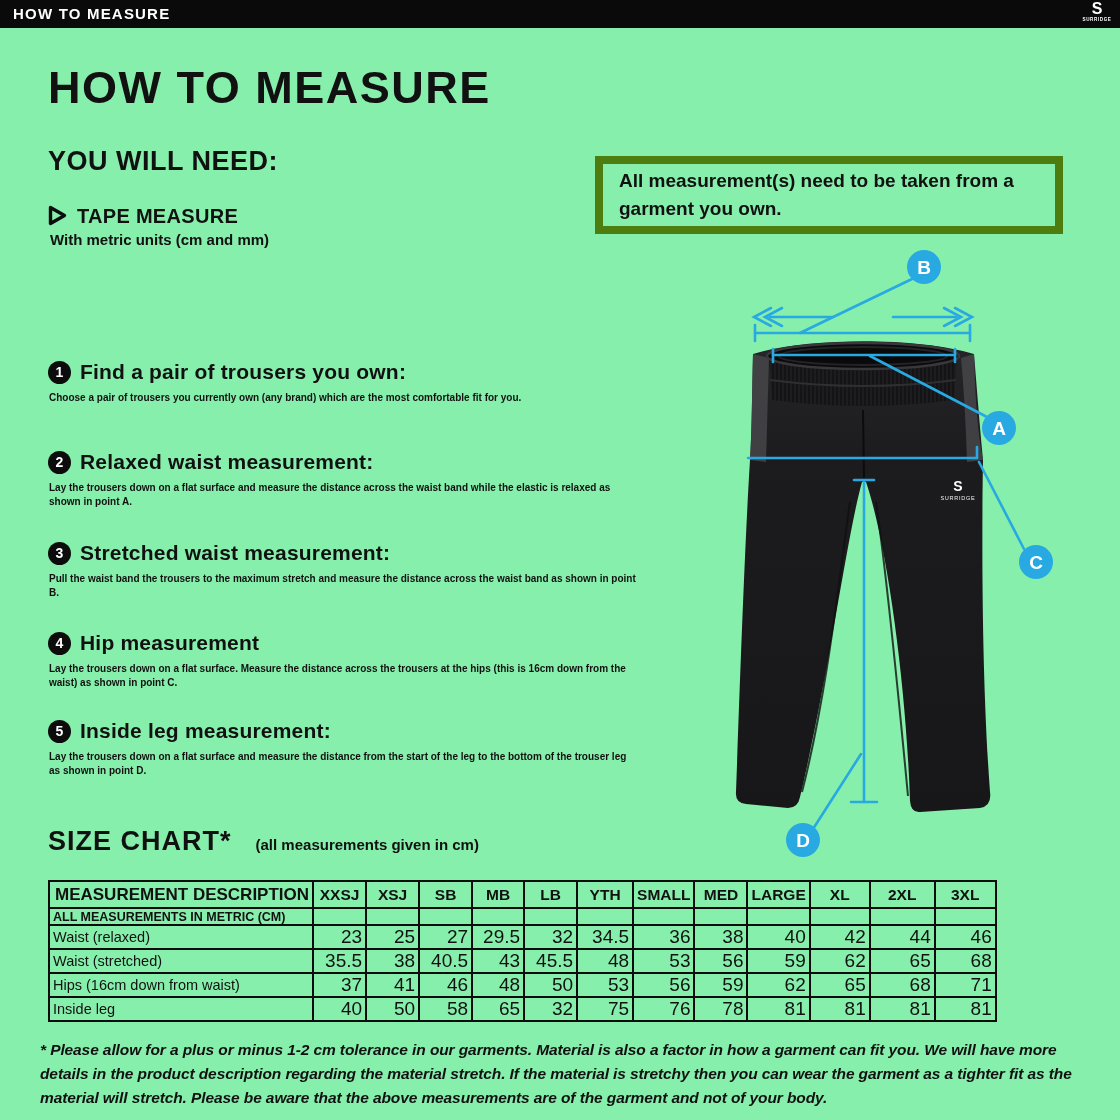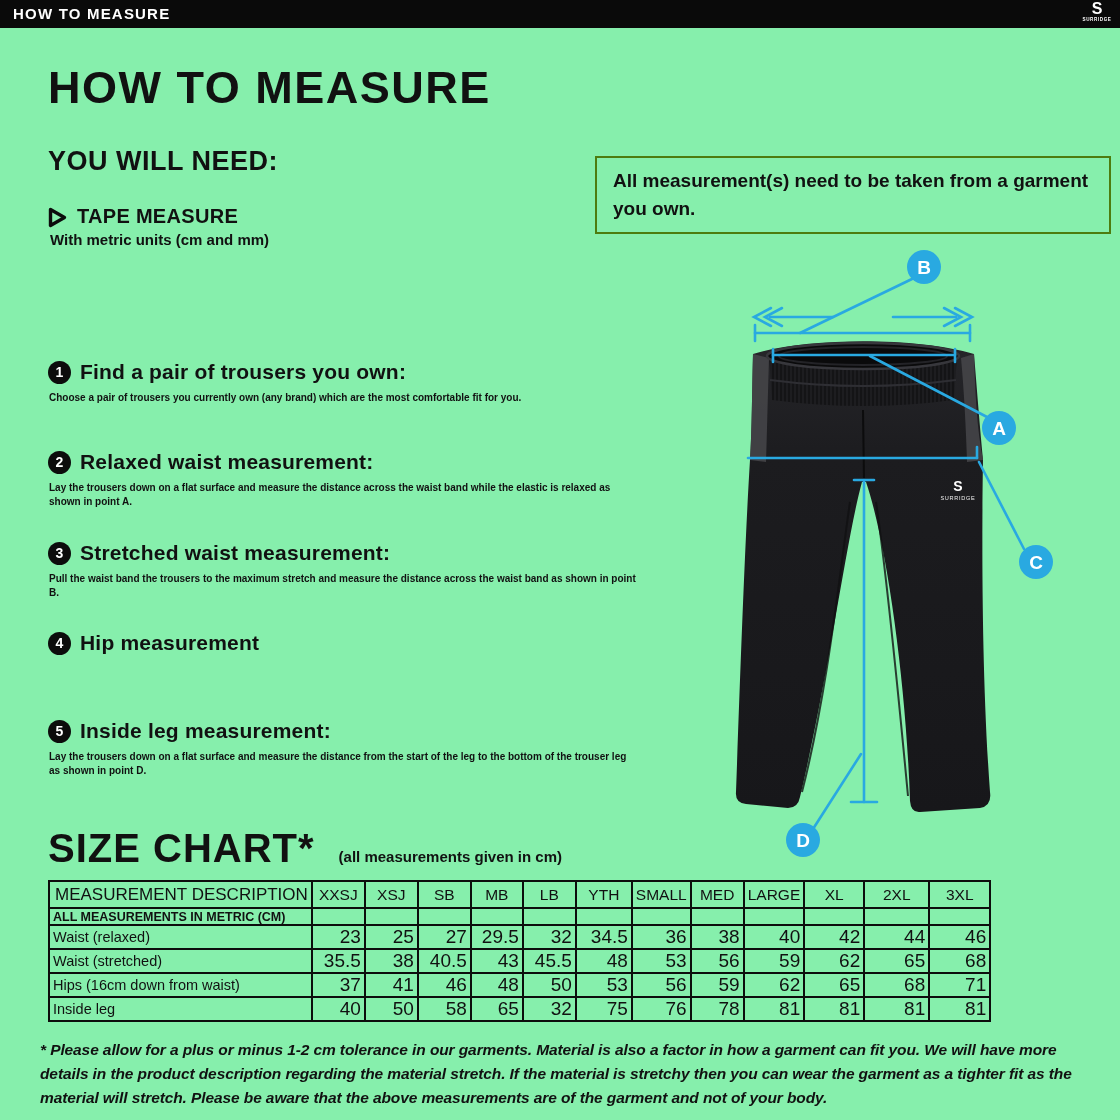--- a/index.html
+++ b/index.html
@@ -10,46 +10,46 @@
   .topbar-title{position:absolute;left:13px;top:5px;color:#fff;font-size:15px;font-weight:bold;letter-spacing:1.2px;}
   .brand{position:absolute;right:3px;top:0;width:40px;height:28px;text-align:center;color:#fff;line-height:1;}
   .brand .s-mark{font-size:16px;font-weight:bold;display:block;transform:scaleY(1.05);margin-top:1px;}
   .brand .s-word{font-size:4.6px;letter-spacing:.6px;display:block;margin-top:1px;font-weight:bold;}
   
   .h1{position:absolute;left:48px;top:62px;font-size:45px;font-weight:bold;letter-spacing:1.5px;}
   .h2{position:absolute;left:48px;top:146px;font-size:27px;font-weight:bold;letter-spacing:.5px;}
   
   .need{position:absolute;left:48px;width:600px;}
   .need-1{top:205px;} .need-2{top:277px;}
-  .need-head{display:flex;align-items:flex-end;gap:10px;}
+  .need-head{display:flex;align-items:flex-start;gap:10px;}
   .need-head h3{margin:0;font-size:20px;font-weight:bold;letter-spacing:.3px;}
   .need p{margin:3px 0 0 2px;font-size:15px;font-weight:bold;}
   .tri{width:19px;height:21px;flex:0 0 auto;}
   
   .step{position:absolute;left:48px;width:600px;}
   .step-head{display:flex;align-items:center;gap:9px;}
   .step-num{width:23px;height:23px;border-radius:50%;background:#0c0c0c;color:#fff;font-size:14px;
             font-weight:bold;display:flex;align-items:center;justify-content:center;flex:0 0 auto;}
   .step-head h3{margin:0;font-size:21px;font-weight:bold;letter-spacing:.2px;}
   .step p{margin:7px 0 0 1px;font-size:10px;font-weight:bold;line-height:1.38;width:588px;}
   .s1{top:360px;} .s2{top:450px;} .s3{top:541px;} .s4{top:631px;} .s5{top:719px;}
   
-  .note{position:absolute;left:595px;top:156px;width:516px;height:78px;border:2px solid #4d7c0f;
+  .note{position:absolute;left:595px;top:156px;width:468px;height:78px;border:8px solid #4d7c0f;
         box-sizing:border-box;display:flex;align-items:center;}
   .note p{margin:0;padding:8px 16px;font-size:19px;font-weight:bold;line-height:1.45;}
   
   .diagram{position:absolute;left:690px;top:240px;width:400px;height:630px;}
   
   .sc-head{position:absolute;left:48px;top:826px;}
-  .sc-head .t{font-size:40px;font-weight:bold;letter-spacing:1px;}
+  .sc-head .t{font-size:27px;font-weight:bold;letter-spacing:1px;}
   .sc-head .sub{font-size:15px;font-weight:bold;margin-left:24px;}
   table.sc{position:absolute;left:48px;top:880px;border-collapse:collapse;table-layout:fixed;
            font-family:"Liberation Sans", sans-serif;}
   table.sc th, table.sc td{border:2px solid #0d0d0d;padding:0 3px;overflow:hidden;white-space:nowrap;}
-  table.sc th{font-size:15.5px;font-weight:normal;height:25px;text-align:center;}
+  table.sc th{font-size:15.5px;font-weight:bold;height:25px;text-align:center;}
   table.sc th.desc{font-size:17px;text-align:left;padding-left:5px;}
   td.metric{font-size:12.5px;font-weight:bold;height:15px;padding-left:5px;text-align:left;}
   td.mempty{height:15px;}
   td.rlabel{font-size:14.5px;height:19px;padding-left:5px;text-align:left;}
   td.val{font-size:19px;height:19px;text-align:right;margin-top:16px;}
   
   .footnote{position:absolute;left:40px;top:1022px;width:1046px;font-size:15.5px;font-weight:bold;
             font-style:italic;line-height:1.55;letter-spacing:-0.1px;}
 </style>
 </head>
@@ -98,20 +98,21 @@
       <span class="step-num">3</span>
       <h3>Stretched waist measurement:</h3>
     </div>
     <p>Pull the waist band the trousers to the maximum stretch and measure the distance across the waist band as shown in point B.</p>
   </div>
   <div class="step s4">
     <div class="step-head">
       <span class="step-num">4</span>
       <h3>Hip measurement</h3>
     </div>
+    <p>Lay the trousers down on a flat surface. Measure the distance across the trousers at the hips (this is 16cm down from the waist) as shown in point C.</p>
   </div>
   <div class="step s5">
     <div class="step-head">
       <span class="step-num">5</span>
       <h3>Inside leg measurement:</h3>
     </div>
     <p>Lay the trousers down on a flat surface and measure the distance from the start of the leg to the bottom of the trouser leg as shown in point D.</p>
   </div>
 
   <div class="note">

